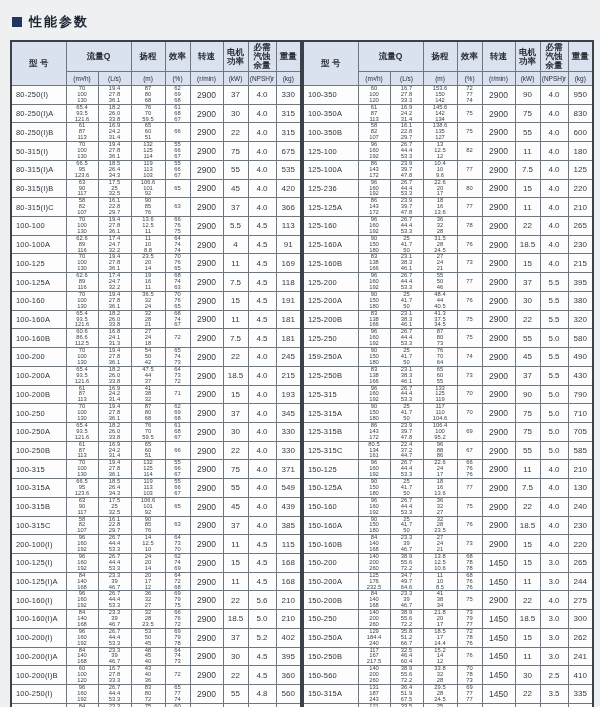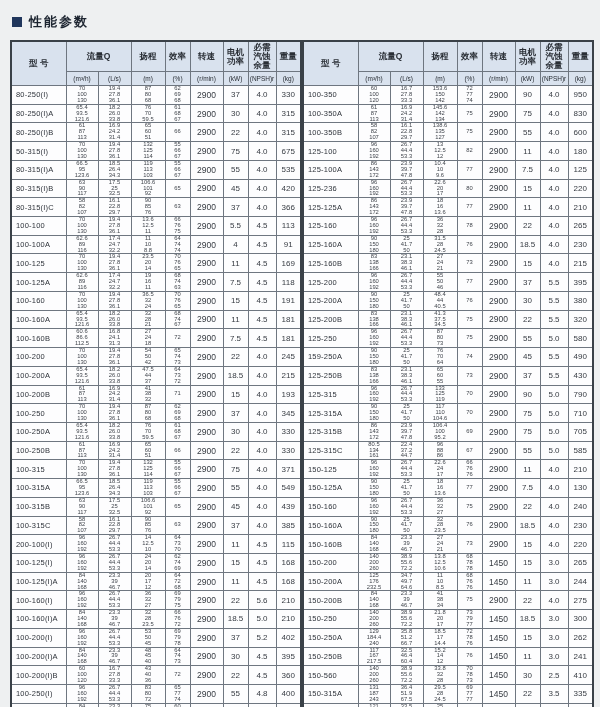--- a/index.html
+++ b/index.html
@@ -963,21 +963,21 @@
             <div>72</div>
           </td>
           <td class="stack">
             <div>65</div>
             <div>77</div>
             <div>74</div>
           </td>
           <td class="single speed">2900</td>
           <td class="single">55</td>
           <td class="single">4.8</td>
-          <td class="single">400</td>
+          <td class="single">560</td>
         </tr>
         <tr>
           <td class="model">100-250(I)A</td>
           <td class="stack">
             <div>84</div>
             <div>140</div>
             <div>168</div>
           </td>
           <td class="stack">
             <div>23.3</div>

